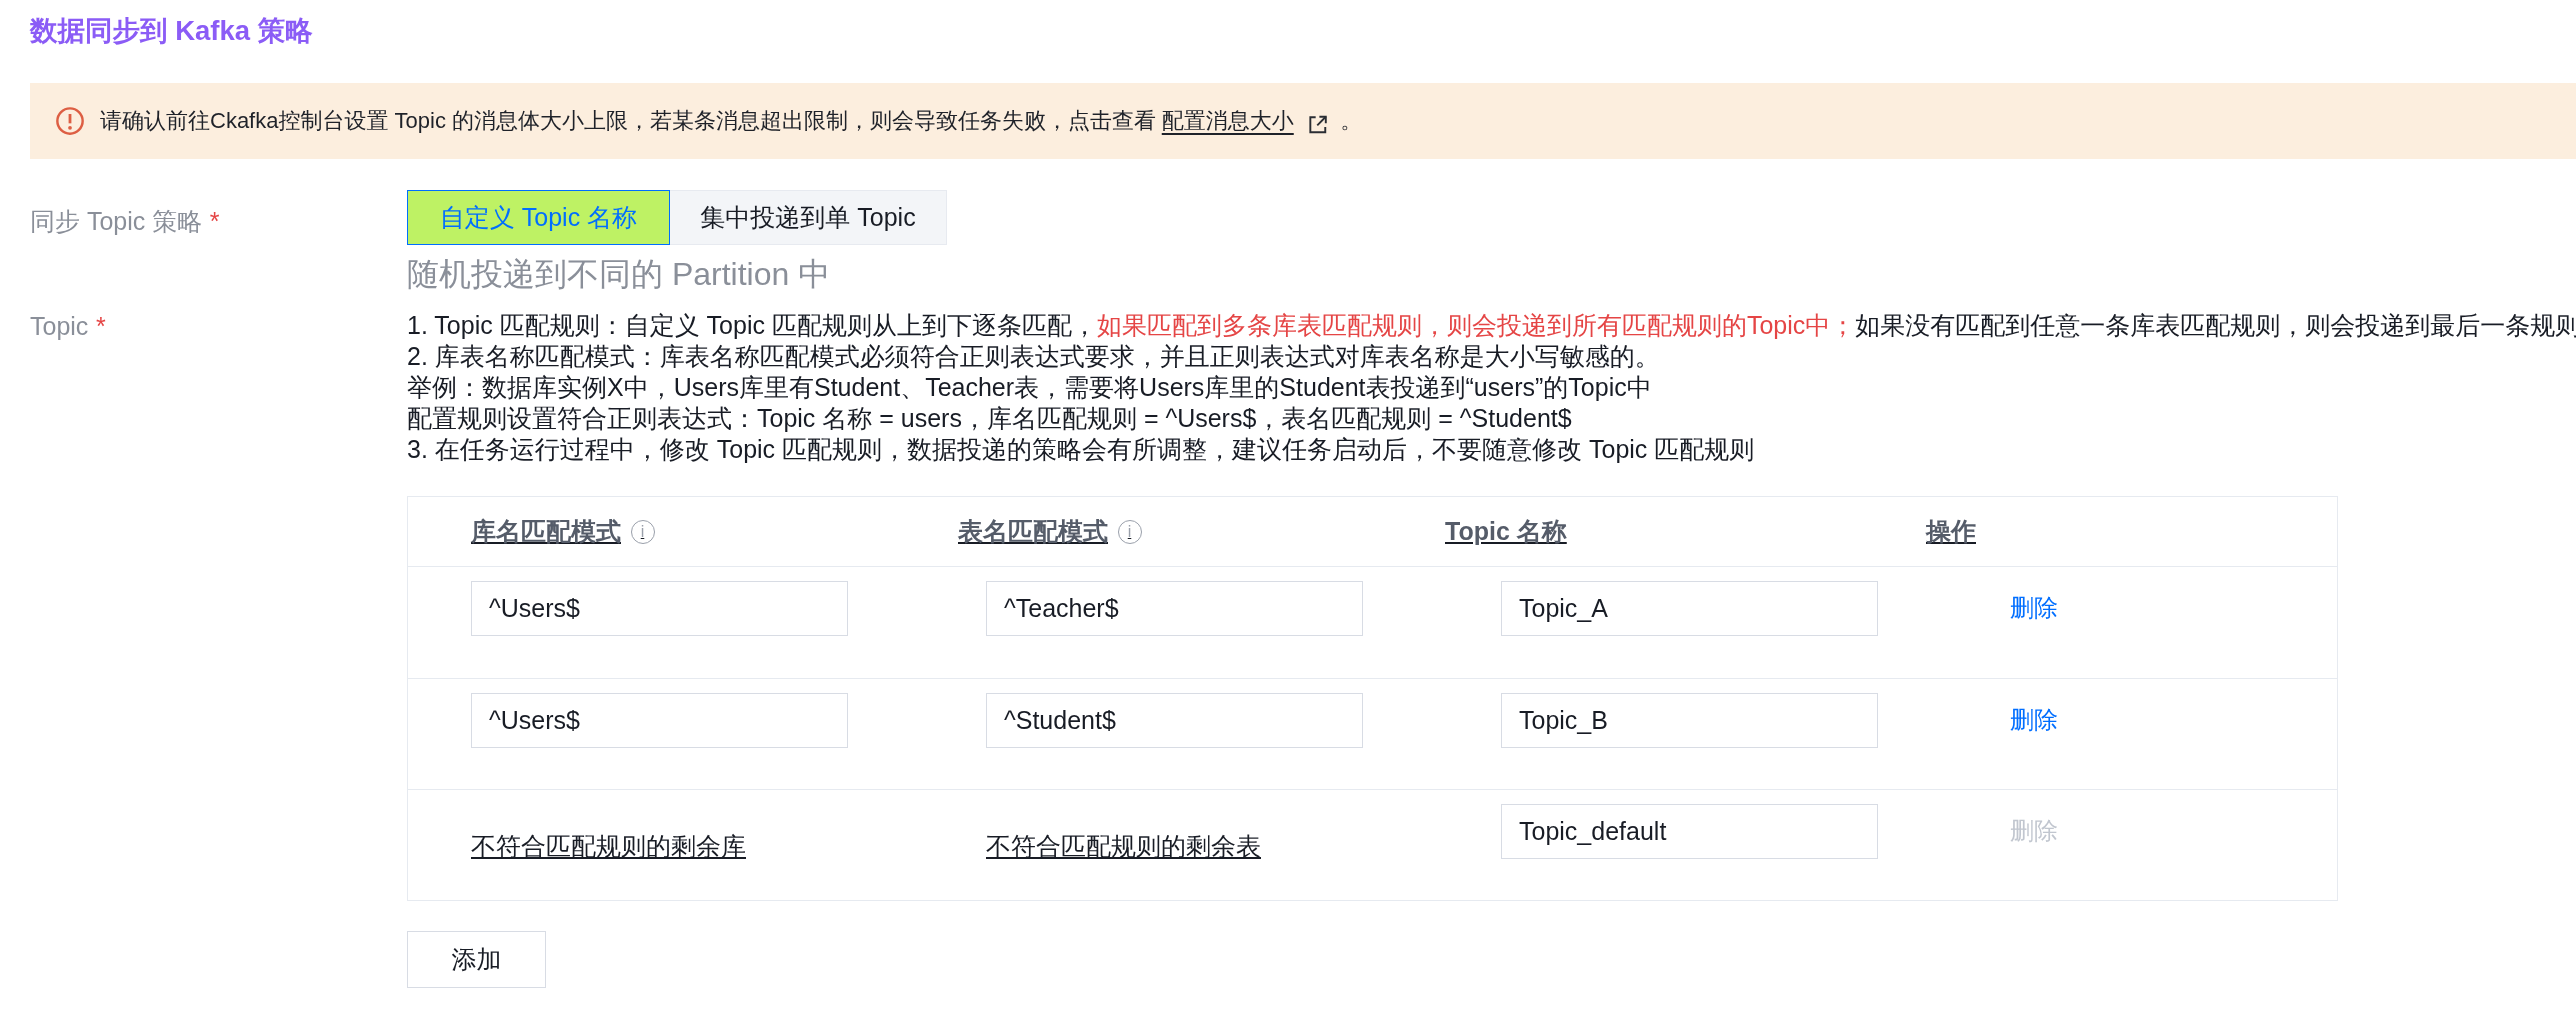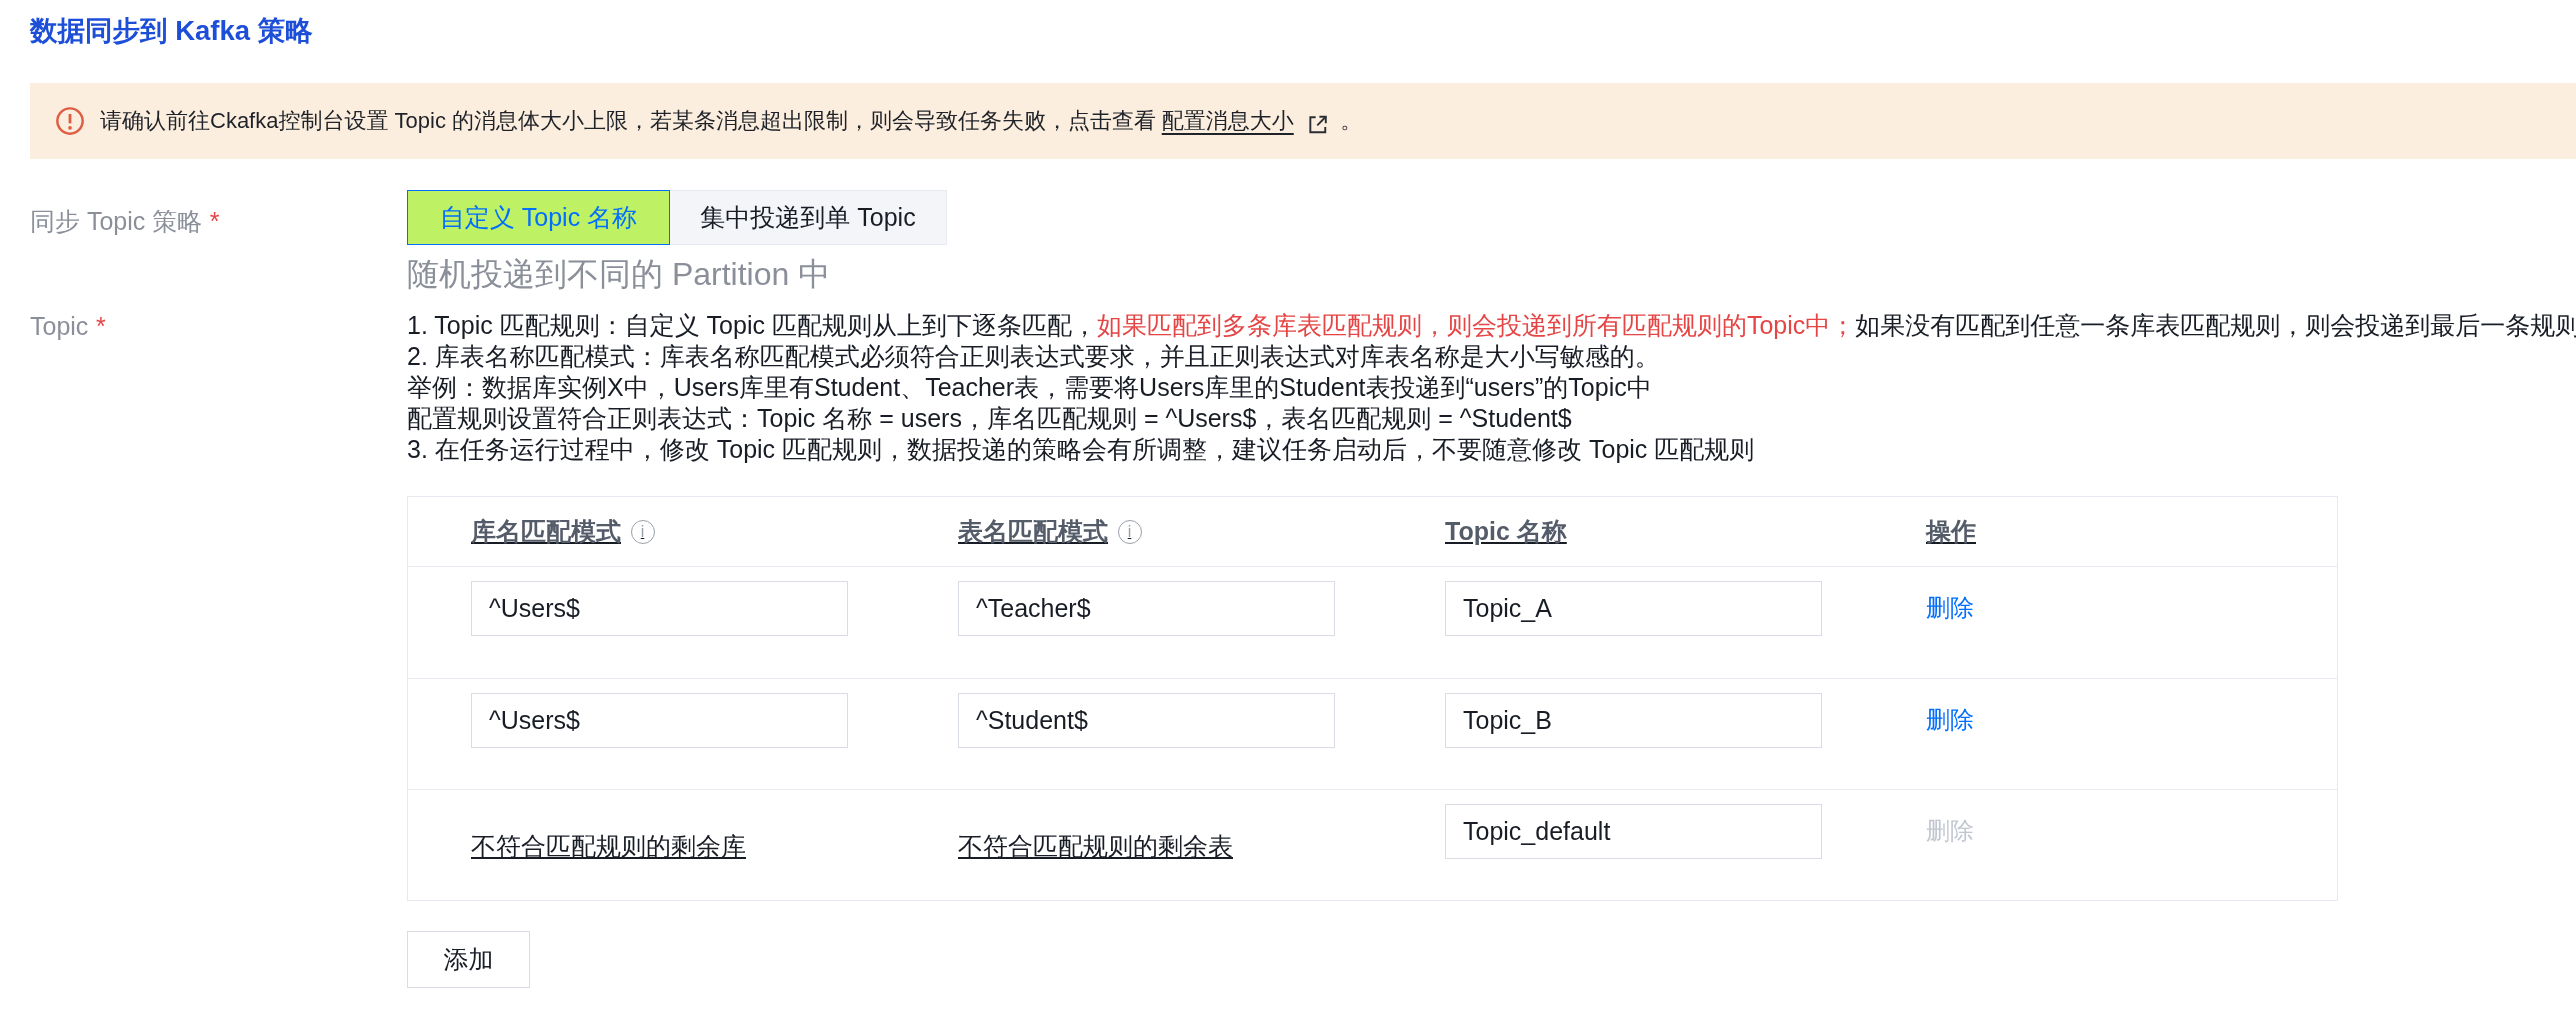--- a/index.html
+++ b/index.html
@@ -1,18 +1,18 @@
 <!DOCTYPE html>
 <html style="font-size:15px"><head>
 <meta charset="utf-8">
 <style>
   * { margin:0; padding:0; box-sizing:border-box; }
   html,body { width:2576px; height:1037px; background:#ffffff; overflow:hidden;
     font-family:"Liberation Sans","DejaVu Sans",sans-serif; color:#181c25; }
-  .page-title { font-size:27.5px; font-weight:700; color:#1d4ed8; padding:15px 0 0 30px; line-height:32px; }
+  .page-title { font-size:27.5px; font-weight:700; color:#8b5cf6; padding:15px 0 0 30px; line-height:32px; }
   .alert { margin:36px 0 0 30px; width:calc(100% - 30px); height:76px; background:#fceede;
     display:flex; align-items:center; padding-left:25px; font-size:22px; color:#1f2229; }
   .alert .warn-icon { display:inline-flex; margin-right:15px; flex:0 0 auto; }
   .alert a { color:#1f2229; text-decoration:underline; text-underline-offset:4.7px; margin-left:5.7px; cursor:pointer; }
   .alert .ext-icon { display:inline-flex; margin:0 9.5px 0 11.4px; position:relative; top:3.8px; }
   .form-row { display:flex; margin-left:30px; }
   .row-sync { margin-top:31px; }
   .row-topic { margin-top:22px; }
   .label-col { width:377px; flex:0 0 377px; font-size:25px; color:#8a8f99; }
   .row-sync .label-col { padding-top:15px; }
@@ -26,28 +26,28 @@
   .instructions { font-size:25px; line-height:31px; color:#181c25; }
   .instructions .line { white-space:nowrap; }
   .red { color:#e54545; }
   .rule-table { width:1931px; border:1.9px solid #e6eaf0; margin-top:31px;text-decoration:underline; }
   .t-row { display:grid; grid-template-columns:487px 487px 481px 1fr; padding-left:63px; }
   .t-head { height:70px; align-items:center; border-bottom:1.9px solid #e6eaf0; }
   .t-head .th { font-size:25px; font-weight:600; color:#555c69; display:flex; align-items:center; }
   .info-icon { display:inline-flex; align-items:center; justify-content:center; width:24px; height:24px;
     border:1.9px solid #9aa0ab; border-radius:50%; color:#9aa0ab; font-size:16px; font-weight:400;
     margin-left:9.5px; cursor:pointer; }
-  .t-body-row { height:111px; padding-top:13.3px; align-items:start; }
+  .t-body-row { height:111px; padding-top:13.3px; align-items:start;gap:28px; }
   .t-body-row + .t-body-row { border-top:1.9px solid #e6eaf0; }
   .cell-input { width:377px; height:55px; border:1.9px solid #d8dce4; background:#fff; font-size:25px;
     padding:0 17px; color:#181c25; font-family:inherit; outline:none; }
   .cell-text { font-size:25px; color:#181c25; padding-top:26.5px; }
   .action-link { font-size:24px; color:#006eff; margin-top:11.4px; display:inline-block; cursor:pointer; width:max-content; }
   .action-link.disabled { color:#c1c6cf; cursor:default; }
-  .add-btn { margin-top:30px; width:123px; height:57px; background:#fff; border:1.9px solid #d8dce4;
+  .add-btn { margin-top:30px; width:139px; height:57px; background:#fff; border:1.9px solid #d8dce4;
     font-size:25px; color:#181c25; font-family:Liberation Serif, serif; cursor:pointer; display:block; }
 </style>
 </head>
 <body>
 
 <div class="page-title">数据同步到 Kafka 策略</div>
 
 <div class="alert">
   <span class="warn-icon">
     <svg width="30" height="30" viewBox="0 0 32 32">

